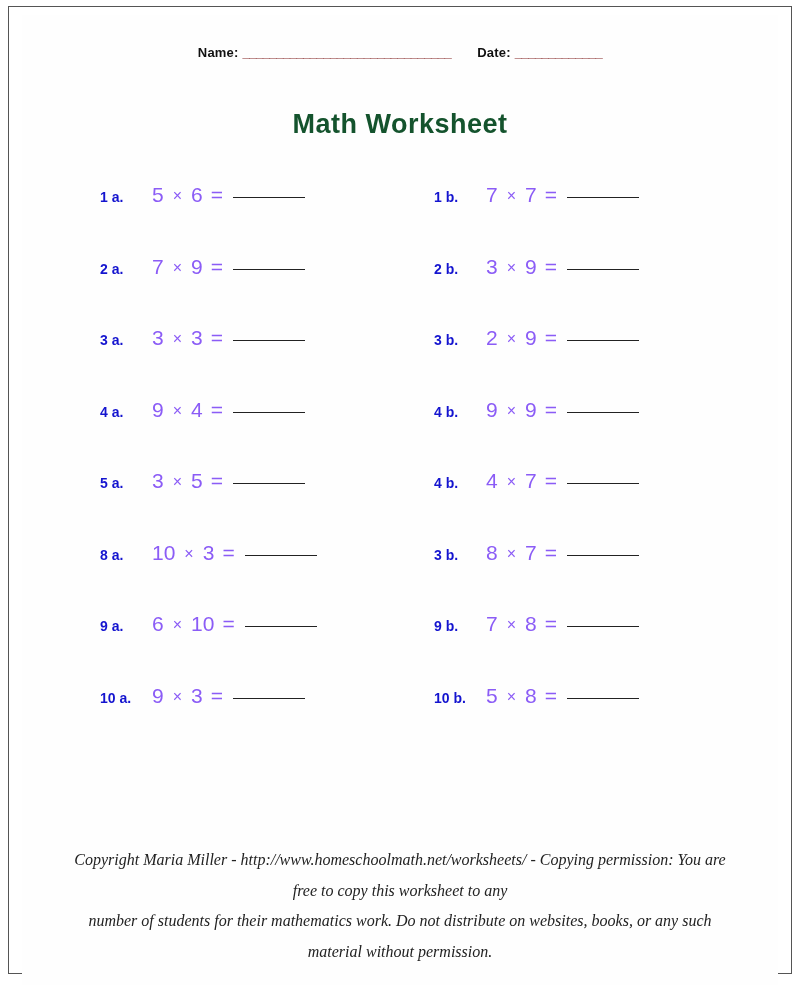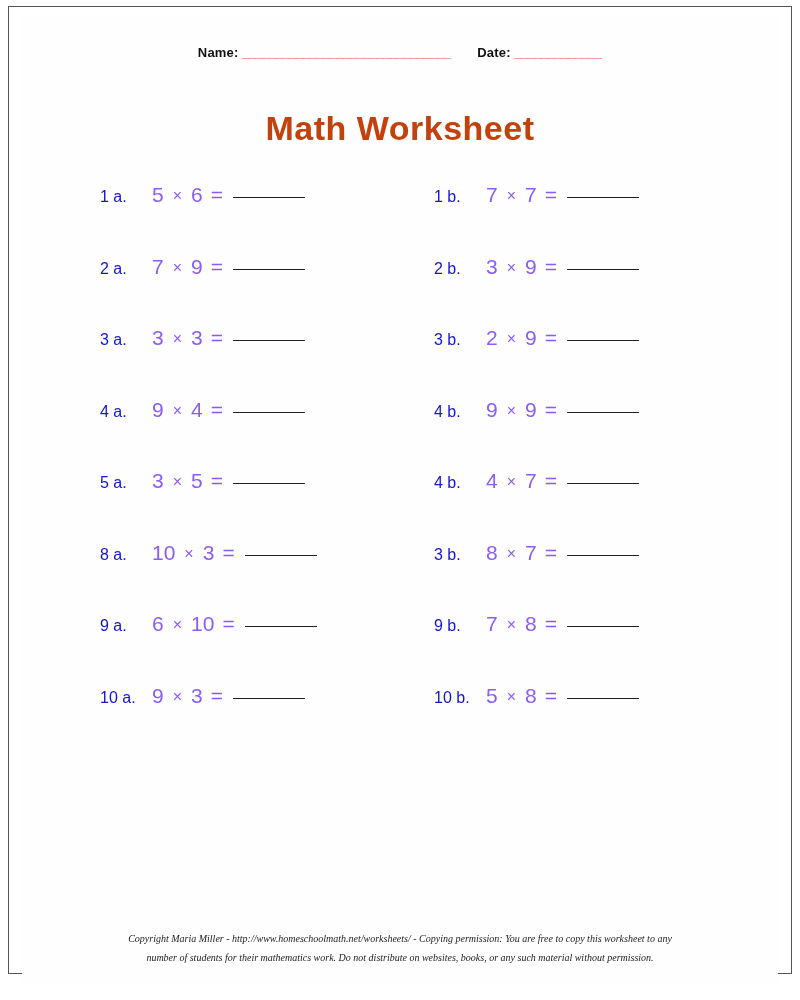--- a/index.html
+++ b/index.html
@@ -49,35 +49,34 @@
     font-size: 13px;
     font-weight: bold;
     color: #111;
     letter-spacing: .2px;
   }
   .header-line .label { margin-right: 4px; }
   .header-line .rule {
     display: inline-block;
     font-weight: bold;
     letter-spacing: -0.5px;
-    color: #ef4444;
-    font-style: italic;
+    color: #7f1d1d;
   }
   .header-gap { width: 26px; }
 
   
   .title {
     position: absolute;
     top: 94px;
     left: 0;
     width: 100%;
     text-align: center;
-    font-size: 34px;
-    font-weight: bold;
-    color: #c2410c;
+    font-size: 27px;
+    font-weight: bold;
+    color: #14532d;
     font-family: "Liberation Sans", sans-serif;
     letter-spacing: .5px;
   }
 
   
   .problems {
     position: absolute;
     top: 168px;
     left: 0;
     width: 100%;
@@ -91,22 +90,22 @@
     position: absolute;
     display: flex;
     align-items: baseline;
     white-space: nowrap;
   }
   .prob.col-a { left: 78px; }
   .prob.col-b { left: 412px; }
 
   .num {
     color: #1414cf;
-    font-weight: normal;
-    font-size: 16px;
+    font-weight: bold;
+    font-size: 14px;
     min-width: 52px;
     display: inline-block;
   }
   .expr {
     font-family: Liberation Sans, sans-serif;
     font-size: 21px;
     color: #8b5cf6;
     font-weight: 400;
   }
   .factor { display: inline-block; }
@@ -133,21 +132,21 @@
 
   
   .footer {
     position: absolute;
     bottom: 18px;
     left: 0;
     width: 100%;
     text-align: center;
     font-family: "Liberation Serif", serif;
     font-style: italic;
-    font-size: 10px;
+    font-size: 16px;
     color: #222;
     line-height: 1.9;
   }
   .footer div { padding: 0 40px; }
 </style>
 </head>
 <body>
 
 <div class="page">
   <div class="sheet">

